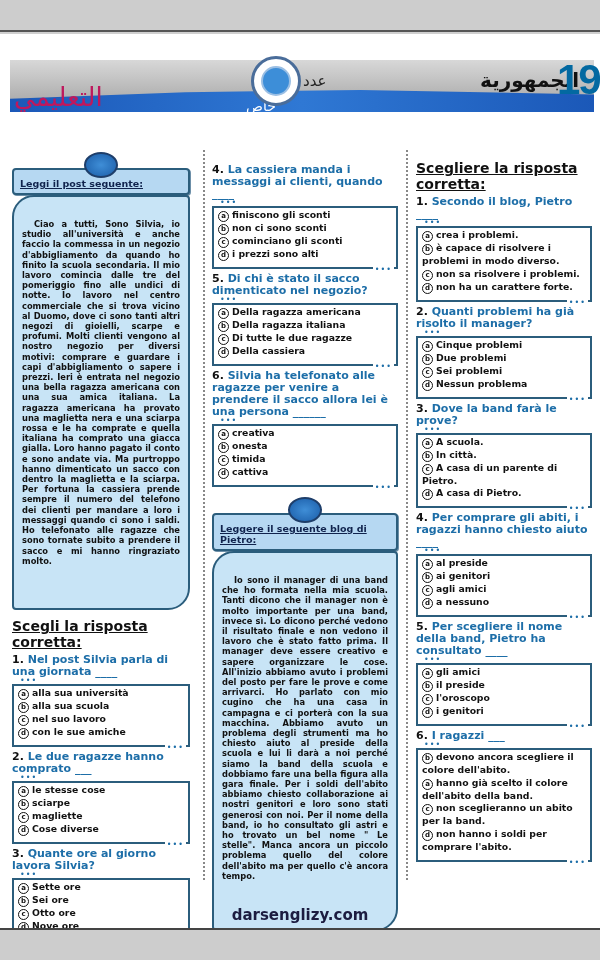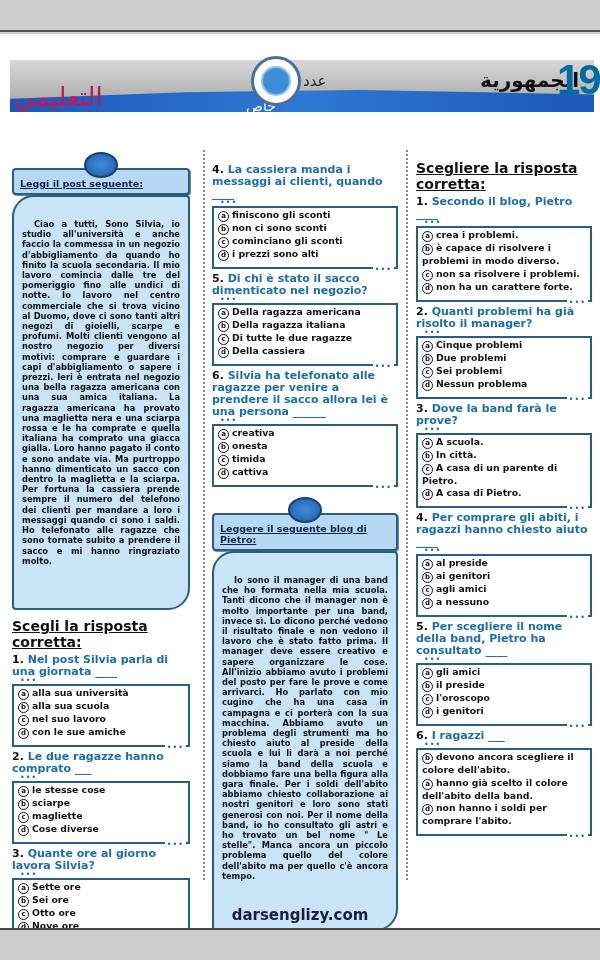--- a/index.html
+++ b/index.html
@@ -210,20 +210,21 @@
           <div class="option"><span class="letter">d</span><span>i genitori</span></div>
           <span class="end-dots">•••</span>
         </div>
       </div>
       <div>
         <div class="question"><span class="num">6.</span> <span>I ragazzi ___</span></div>
         <div class="q-dots">•••</div>
         <div class="options">
           <div class="option"><span class="letter">b</span><span>devono ancora scegliere il colore dell'abito.</span></div>
           <div class="option"><span class="letter">a</span><span>hanno già scelto il colore dell'abito della band.</span></div>
+          <div class="option"><span class="letter">c</span><span>non sceglieranno un abito per la band.</span></div>
           <div class="option"><span class="letter">d</span><span>non hanno i soldi per comprare l'abito.</span></div>
           <span class="end-dots">•••</span>
         </div>
       </div>
     </div>
 </div>
 
 <div class="footer-site">darsenglizy.com</div>
 <div class="bottom-bar"></div>
 

